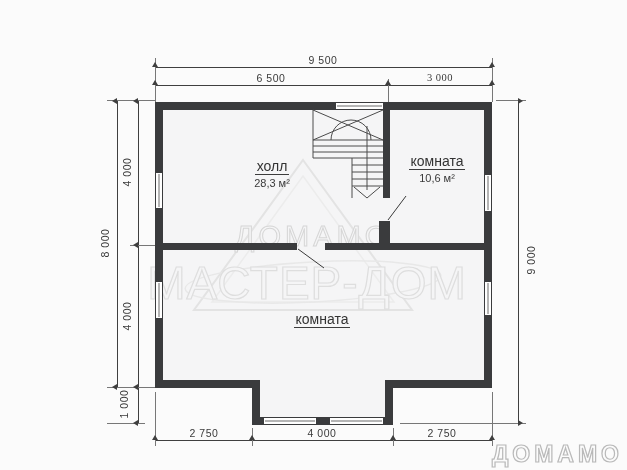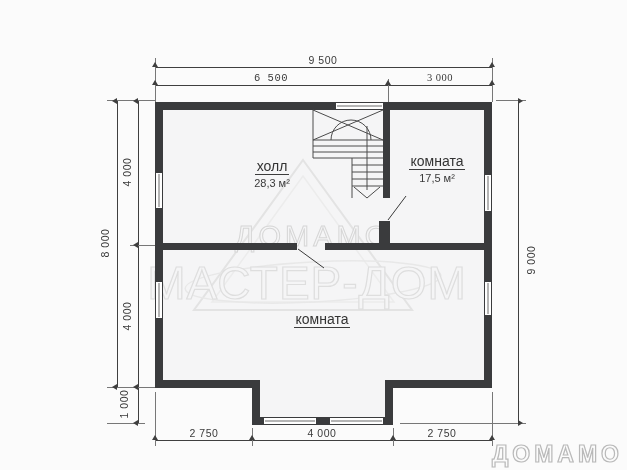--- a/index.html
+++ b/index.html
@@ -94,21 +94,21 @@
     <path d="M298,249 L324,268" stroke="#3a3a3a" stroke-width="1"></path>
     <path d="M406,196 L388,220" stroke="#3a3a3a" stroke-width="1"></path>
   </svg>
 
   <div class="room" style="left:217px;top:157px;">
     <div class="rname">холл</div>
     <div class="rarea">28,3 м²</div>
   </div>
   <div class="room" style="left:382px;top:152px;">
     <div class="rname">комната</div>
-    <div class="rarea">17,5 м²</div>
+    <div class="rarea">10,6 м²</div>
   </div>
   <div class="room" style="left:267px;top:310px;">
     <div class="rname">комната</div>
   </div>
 
   <div class="dim" style="left:155px;top:67px;width:337px;height:1px;"></div>
   <div class="dim" style="left:155px;top:85px;width:337px;height:1px;"></div>
   <div class="dim" style="left:155px;top:440px;width:337px;height:1px;"></div>
   <div class="dim" style="left:117px;top:101px;width:1px;height:286px;"></div>
   <div class="dim" style="left:138px;top:101px;width:1px;height:322px;"></div>
@@ -140,21 +140,21 @@
   <div class="arr-left" style="left:112px;top:98px;"></div>
   <div class="arr-left" style="left:112px;top:384px;"></div>
   <div class="arr-left" style="left:133px;top:98px;"></div>
   <div class="arr-left" style="left:133px;top:242px;"></div>
   <div class="arr-left" style="left:133px;top:384px;"></div>
   <div class="arr-left" style="left:133px;top:420px;"></div>
   <div class="arr-right" style="left:518px;top:98px;"></div>
   <div class="arr-right" style="left:518px;top:420px;"></div>
 
   <div class="dlabel" style="left:273px;top:54px;">9 500</div>
-  <div class="dlabel" style="left:221px;top:72px;font-family:Liberation Mono, monospace;">6 500</div>
+  <div class="dlabel" style="left:221px;top:72px;">6 500</div>
   <div class="dlabel" style="left:390px;top:72px;font-family:Liberation Serif, serif;">3 000</div>
   <div class="dlabel" style="left:154px;top:427px;">2 750</div>
   <div class="dlabel" style="left:272px;top:427px;">4 000</div>
   <div class="dlabel" style="left:392px;top:427px;">2 750</div>
   <div class="dlabel vlabel" style="left:55px;top:237px;">8 000</div>
   <div class="dlabel vlabel" style="left:77px;top:166px;">4 000</div>
   <div class="dlabel vlabel" style="left:77px;top:310px;">4 000</div>
   <div class="dlabel vlabel" style="left:74px;top:398px;">1 000</div>
   <div class="dlabel vlabel" style="left:481px;top:254px;">9 000</div>
 

